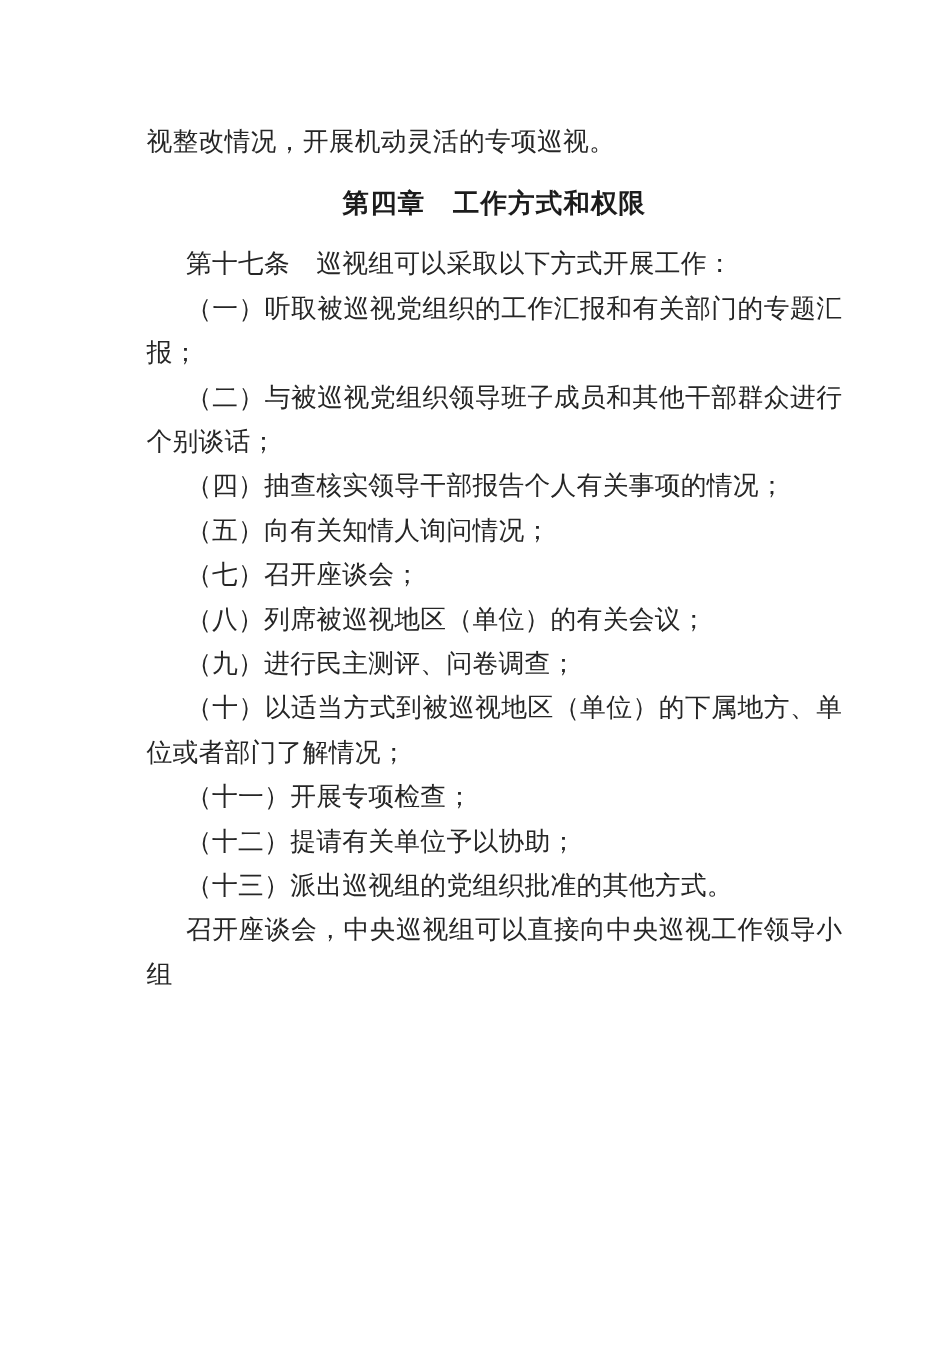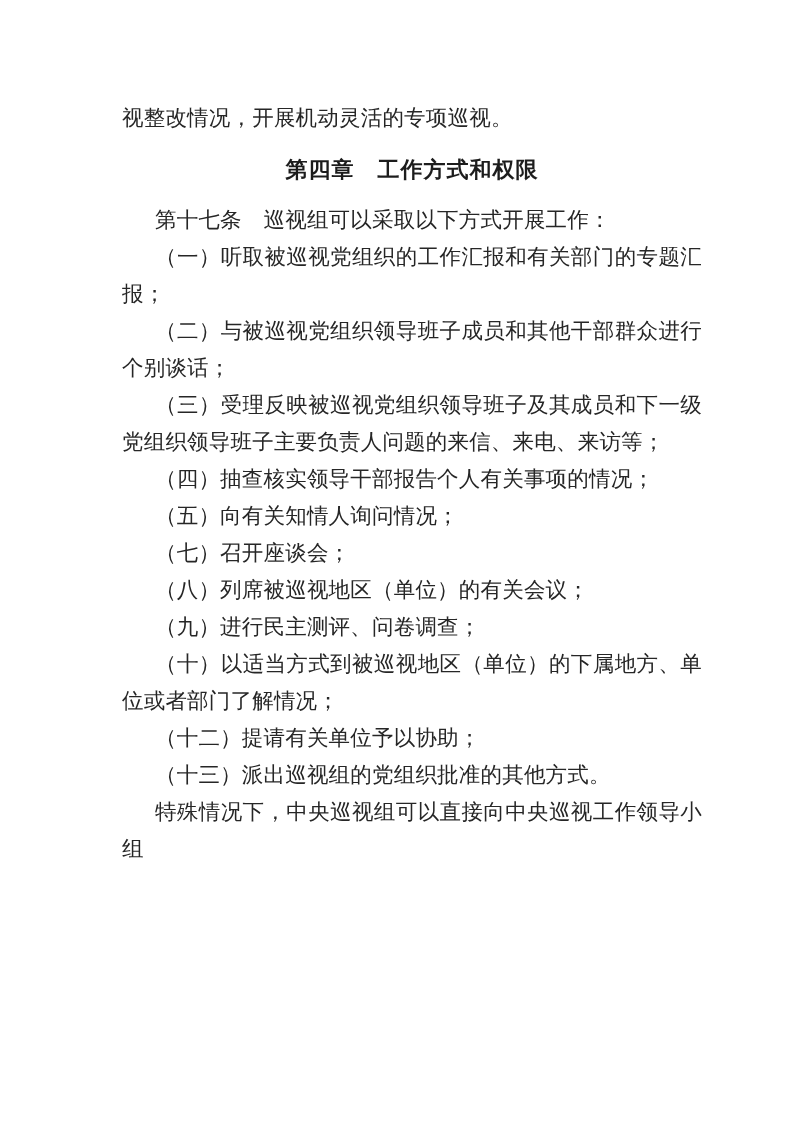--- a/index.html
+++ b/index.html
@@ -51,24 +51,24 @@
 </head>
 <body>
 
 <div class="page">
   <div class="text-block">
     <p class="para para--noindent">视整改情况，开展机动灵活的专项巡视。</p>
     <p class="chapter-heading">第四章　工作方式和权限</p>
     <p class="para">第十七条　巡视组可以采取以下方式开展工作：</p>
     <p class="para">（一）听取被巡视党组织的工作汇报和有关部门的专题汇报；</p>
     <p class="para">（二）与被巡视党组织领导班子成员和其他干部群众进行个别谈话；</p>
-    <p class="para">（三）受理反映被巡视党组织领导班子及其成员和下一级党组织领导班子主要负责人问题的来信、来电、来访等；</p>
     <p class="para">（四）抽查核实领导干部报告个人有关事项的情况；</p>
     <p class="para">（五）向有关知情人询问情况；</p>
     <p class="para">（七）召开座谈会；</p>
     <p class="para">（八）列席被巡视地区（单位）的有关会议；</p>
     <p class="para">（九）进行民主测评、问卷调查；</p>
     <p class="para">（十）以适当方式到被巡视地区（单位）的下属地方、单位或者部门了解情况；</p>
+    <p class="para">（十一）开展专项检查；</p>
     <p class="para">（十二）提请有关单位予以协助；</p>
     <p class="para">（十三）派出巡视组的党组织批准的其他方式。</p>
-    <p class="para">特殊情况下，中央巡视组可以直接向中央巡视工作领导小组</p>
+    <p class="para">召开座谈会，中央巡视组可以直接向中央巡视工作领导小组</p>
   </div>
 </div>
 
 </body></html>

